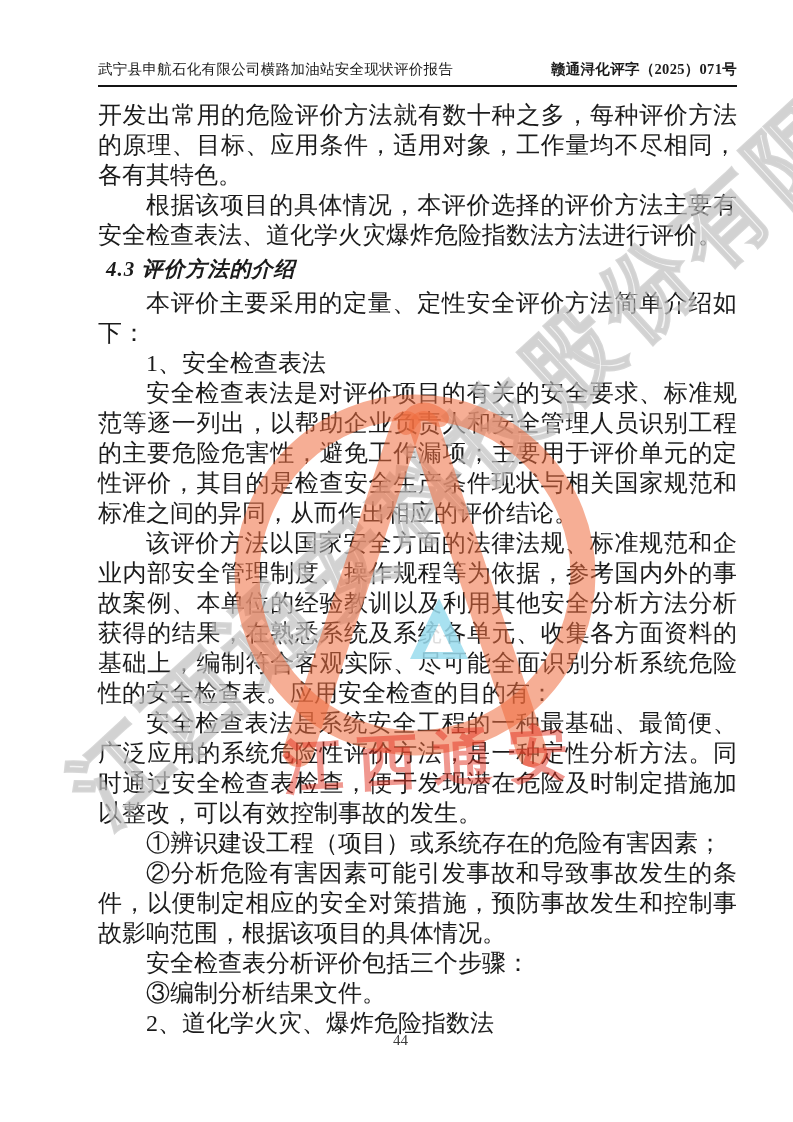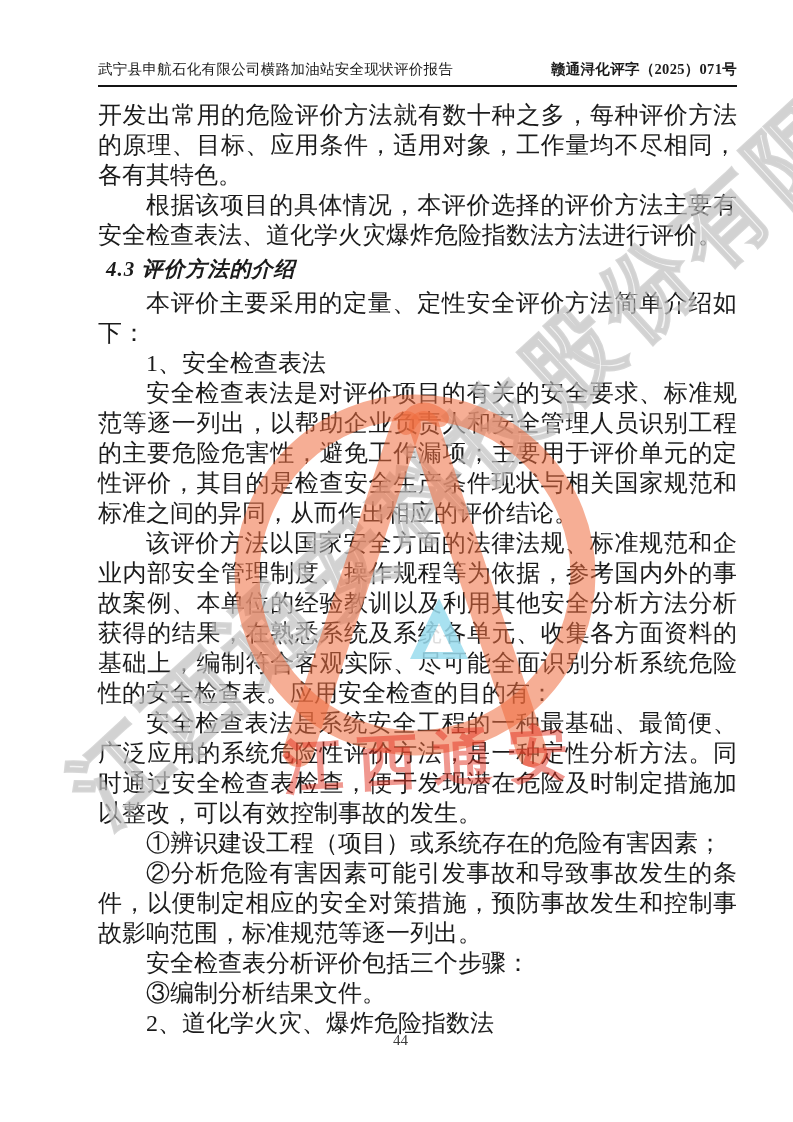--- a/index.html
+++ b/index.html
@@ -92,21 +92,21 @@
   <div class="content">
     <p class="para">开发出常用的危险评价方法就有数十种之多，每种评价方法的原理、目标、应用条件，适用对象，工作量均不尽相同，各有其特色。</p>
     <p class="indent">根据该项目的具体情况，本评价选择的评价方法主要有安全检查表法、道化学火灾爆炸危险指数法方法进行评价。</p>
     <h2>4.3 评价方法的介绍</h2>
     <p class="indent">本评价主要采用的定量、定性安全评价方法简单介绍如下：</p>
     <p class="indent">1、安全检查表法</p>
     <p class="indent">安全检查表法是对评价项目的有关的安全要求、标准规范等逐一列出，以帮助企业负责人和安全管理人员识别工程的主要危险危害性，避免工作漏项；主要用于评价单元的定性评价，其目的是检查安全生产条件现状与相关国家规范和标准之间的异同，从而作出相应的评价结论。</p>
     <p class="indent">该评价方法以国家安全方面的法律法规、标准规范和企业内部安全管理制度、操作规程等为依据，参考国内外的事故案例、本单位的经验教训以及利用其他安全分析方法分析获得的结果，在熟悉系统及系统各单元、收集各方面资料的基础上，编制符合客观实际、尽可能全面识别分析系统危险性的安全检查表。应用安全检查的目的有：</p>
     <p class="indent">安全检查表法是系统安全工程的一种最基础、最简便、广泛应用的系统危险性评价方法，是一种定性分析方法。同时通过安全检查表检查，便于发现潜在危险及时制定措施加以整改，可以有效控制事故的发生。</p>
     <p class="indent">①辨识建设工程（项目）或系统存在的危险有害因素；</p>
-    <p class="indent">②分析危险有害因素可能引发事故和导致事故发生的条件，以便制定相应的安全对策措施，预防事故发生和控制事故影响范围，标准规范等逐一列出。</p>
+    <p class="indent">②分析危险有害因素可能引发事故和导致事故发生的条件，以便制定相应的安全对策措施，预防事故发生和控制事故影响范围，根据该项目的具体情况。</p>
     <p class="indent">安全检查表分析评价包括三个步骤：</p>
     <p class="indent">③编制分析结果文件。</p>
     <p class="indent">2、道化学火灾、爆炸危险指数法</p>
   </div>
 
   <div class="footer">
     <span>44</span>
   </div>
 
   <div class="wm-layer">

